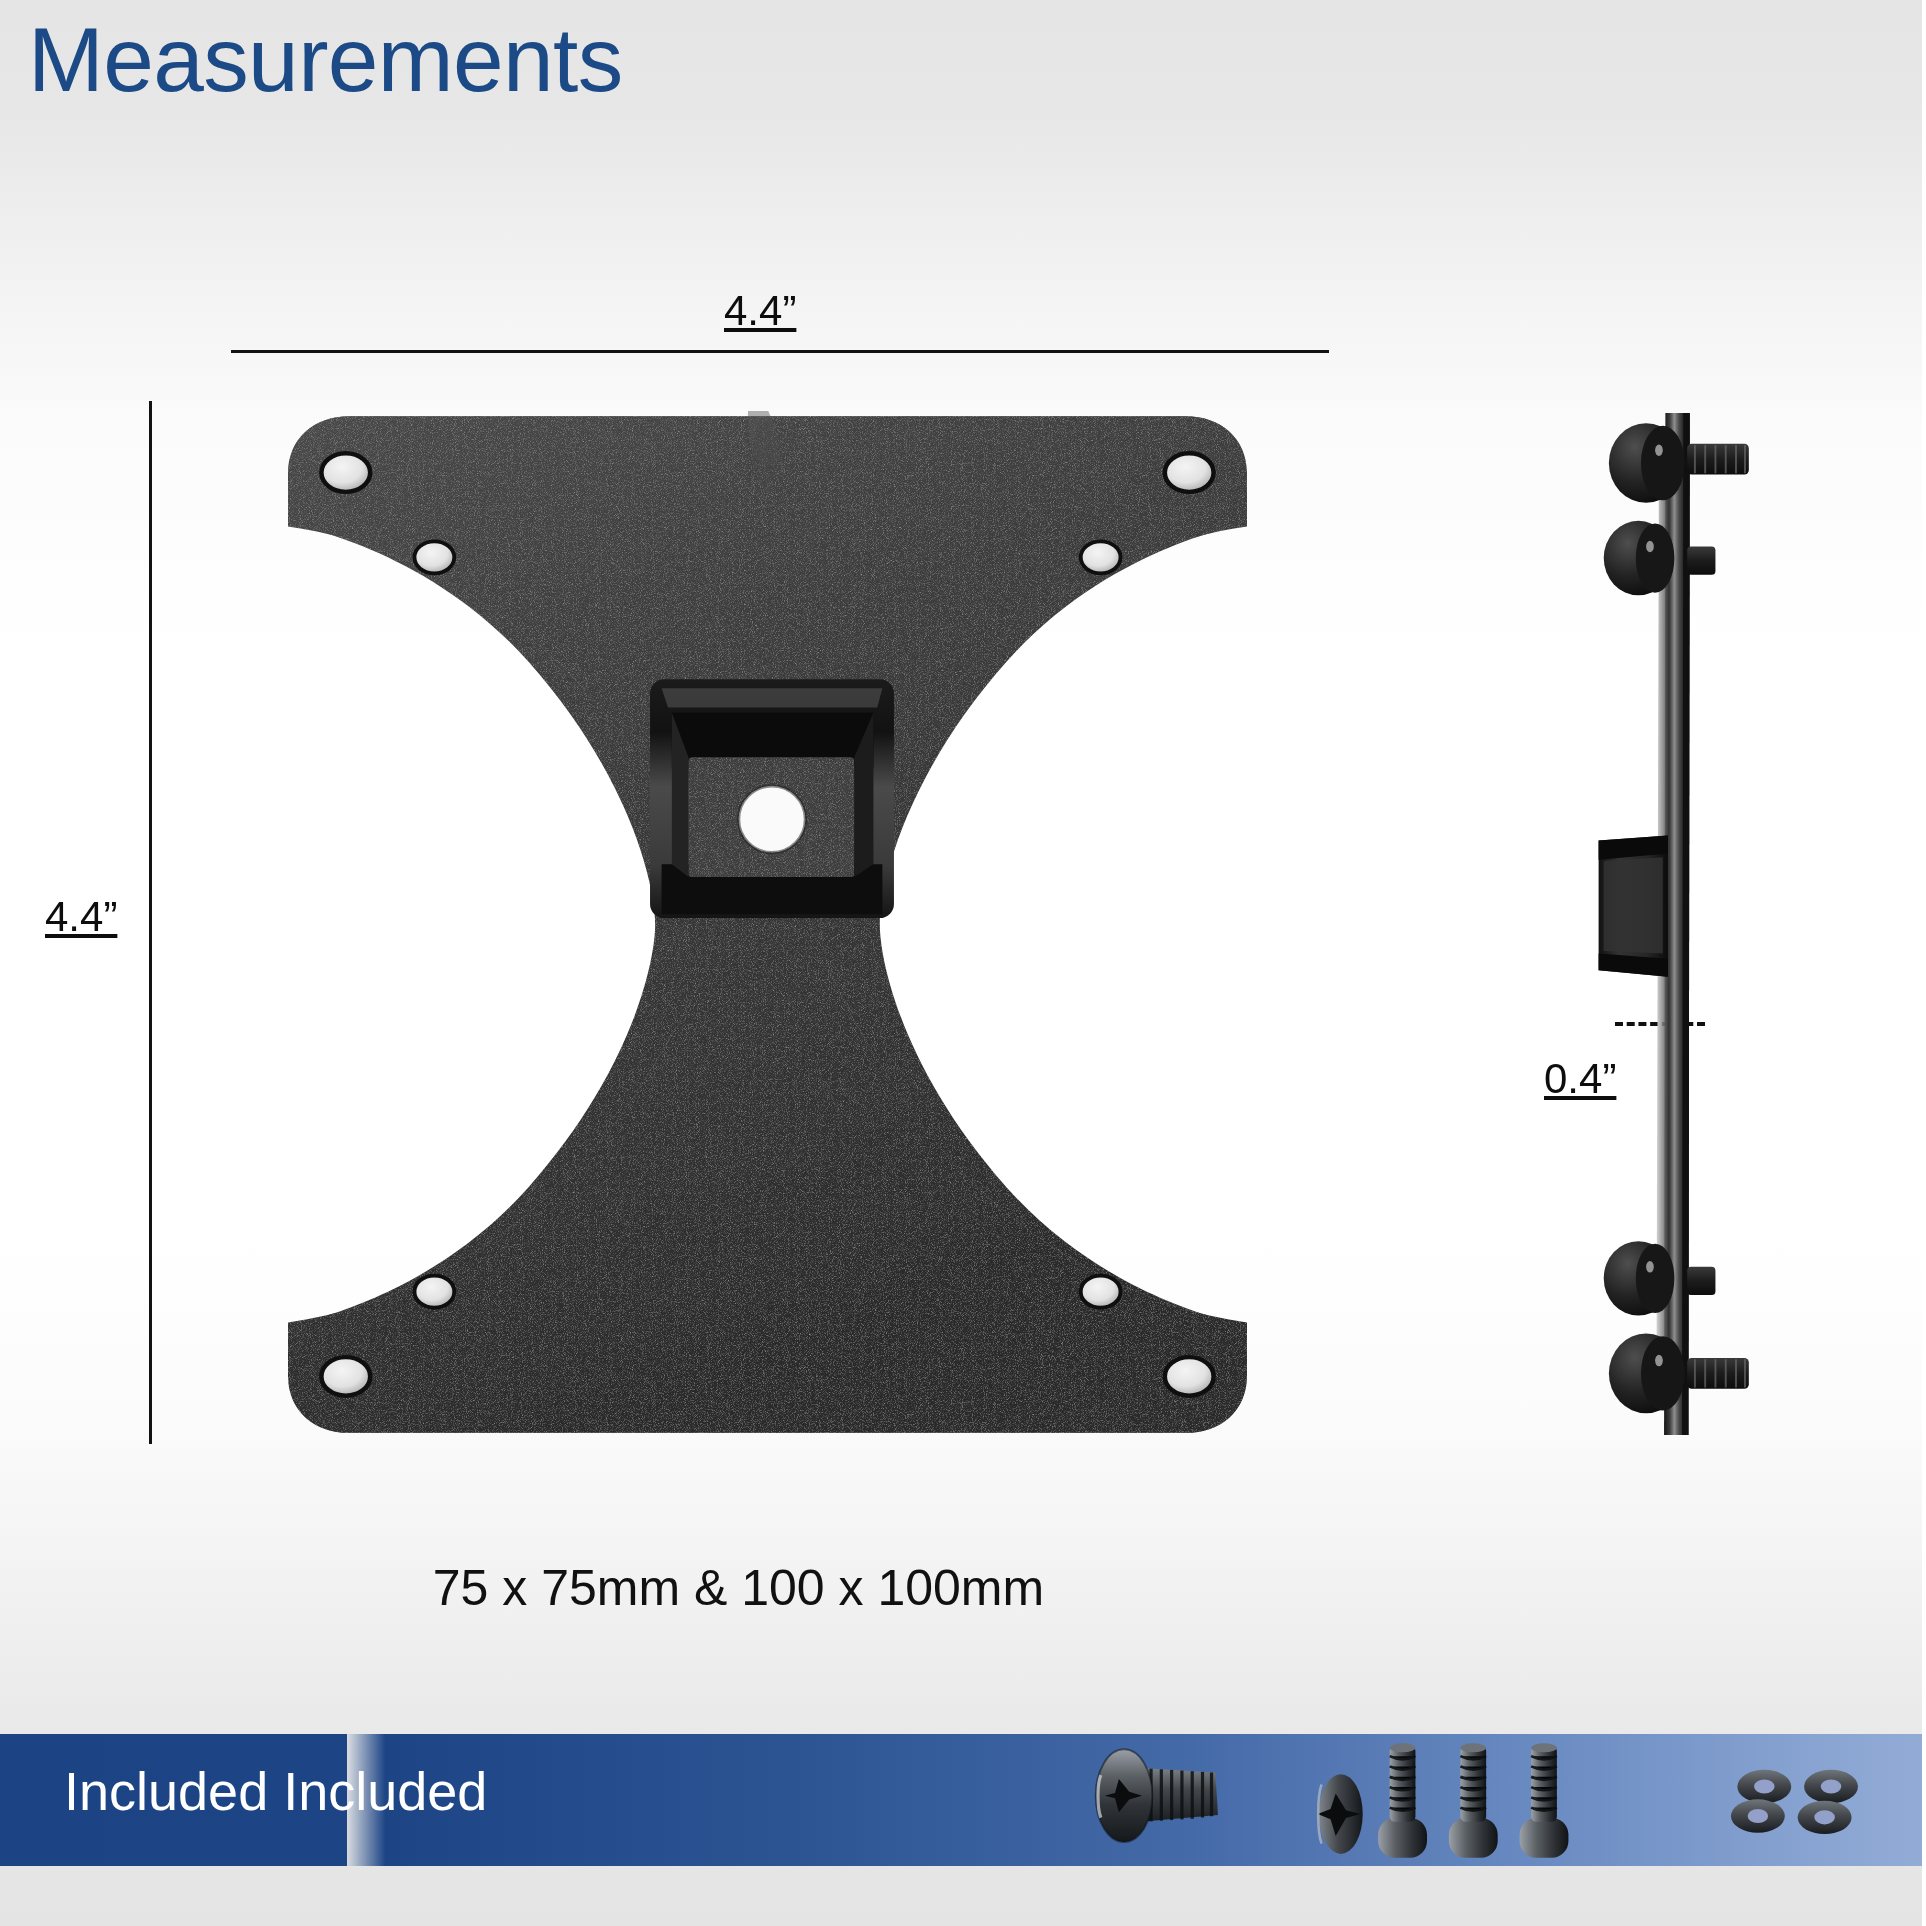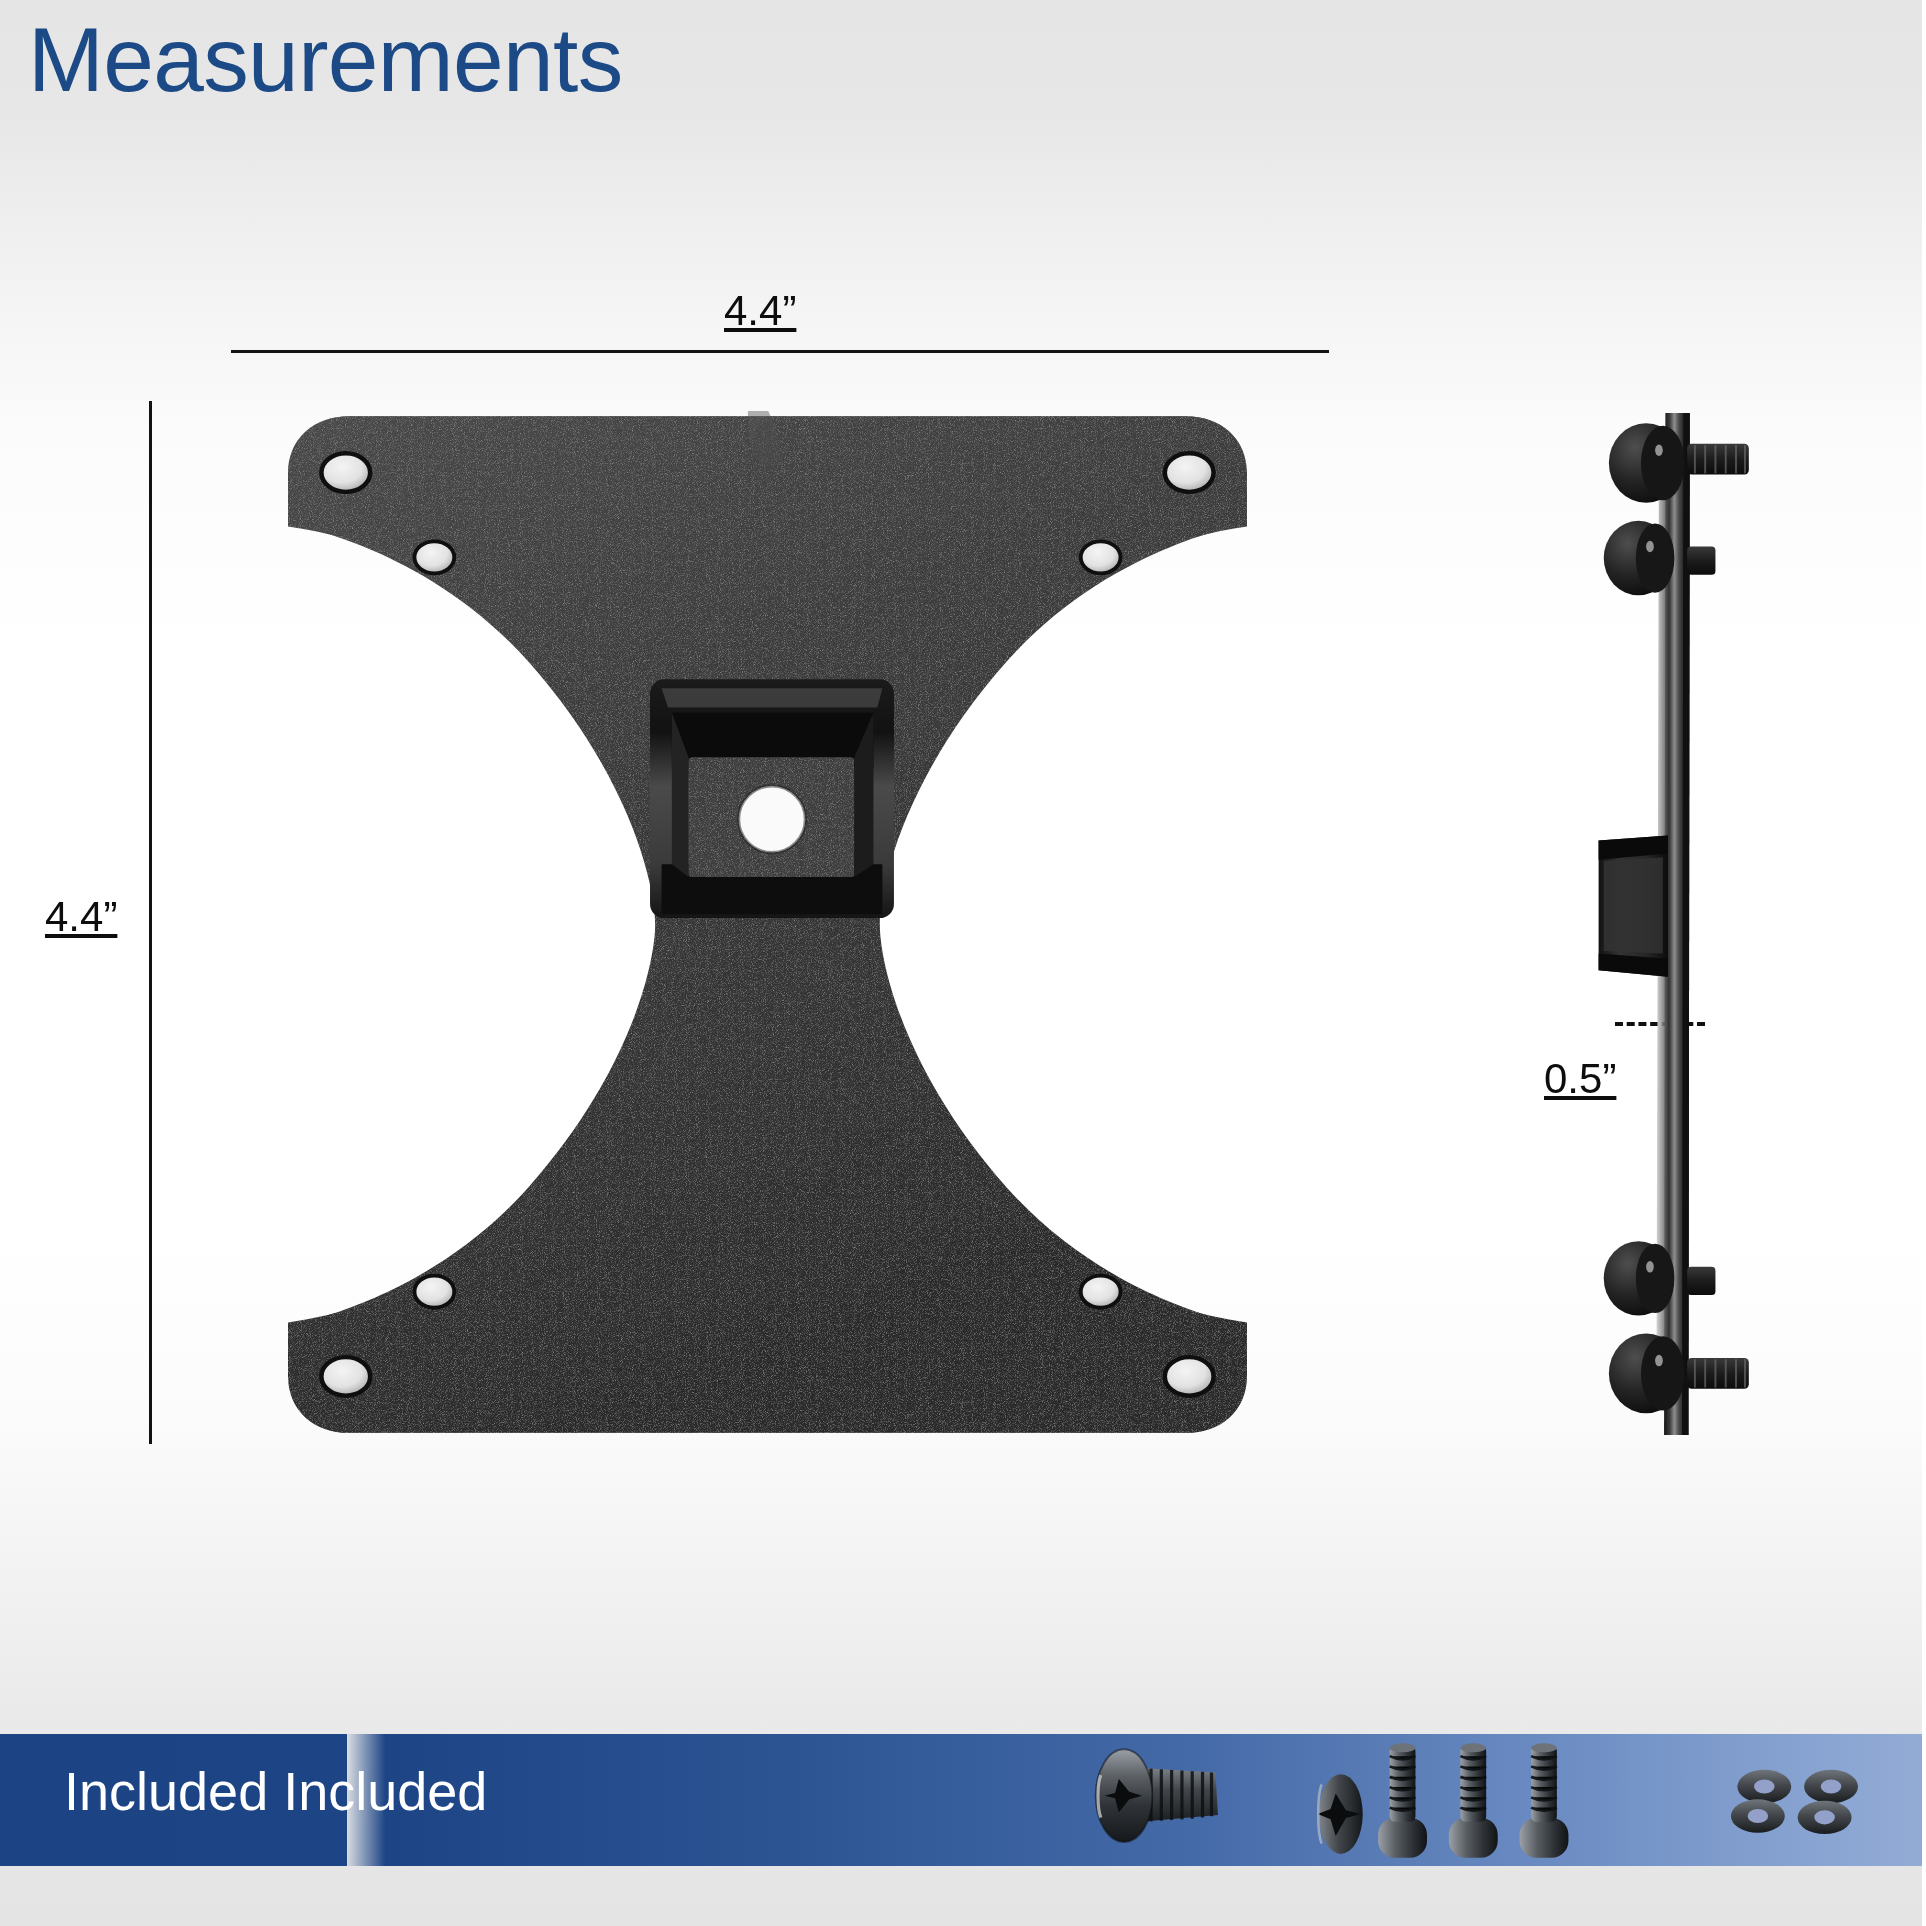--- a/index.html
+++ b/index.html
@@ -151,21 +151,21 @@
 
   <div id="title">Measurements</div>
 
   <div id="dim-top-line" class="dim-line-h"></div>
   <div id="dim-top-label" class="dim-label">4.4”</div>
 
   <div id="dim-left-line" class="dim-line-v"></div>
   <div id="dim-left-label" class="dim-label">4.4”</div>
 
   <div id="dim-depth-line"></div>
-  <div id="dim-depth-label" class="dim-label">0.5”</div>
+  <div id="dim-depth-label" class="dim-label">0.4”</div>
 
   <div id="front-plate">
     <svg viewBox="0 0 1730 1600" xmlns="http://www.w3.org/2000/svg">
       <defs>
 
         <filter id="grain" x="-5%" y="-5%" width="110%" height="110%">
           <feTurbulence type="fractalNoise" baseFrequency="0.7" numOctaves="4" seed="7" result="n"></feTurbulence>
           <feColorMatrix in="n" type="saturate" values="0" result="ng"></feColorMatrix>
           <feComponentTransfer in="ng" result="nc">
             <feFuncA type="linear" slope="0.55" intercept="0"></feFuncA>
@@ -389,20 +389,21 @@
           <line x1="176" y1="1488" x2="176" y2="1532"></line>
           <line x1="192" y1="1488" x2="192" y2="1532"></line>
           <line x1="208" y1="1488" x2="208" y2="1532"></line>
           <line x1="224" y1="1488" x2="224" y2="1532"></line>
           <line x1="238" y1="1488" x2="238" y2="1532"></line>
         </g>
       </g>
     </svg>
   </div>
 
+  <div id="vesa-sub" class="caption">75 x 75mm &amp; 100 x 100mm</div>
 
   <div id="hardware-bar"></div>
   <div id="hardware-label">Included Included</div>
 
   <div class="hw-group" id="hw-flathead">
     <svg width="193" height="103" viewBox="0 0 300 160" xmlns="http://www.w3.org/2000/svg">
       <defs>
         <linearGradient id="bg1" x1="0" y1="0" x2="0" y2="1">
           <stop offset="0%" stop-color="#9aa0a6"></stop>
           <stop offset="28%" stop-color="#5d6267"></stop>

